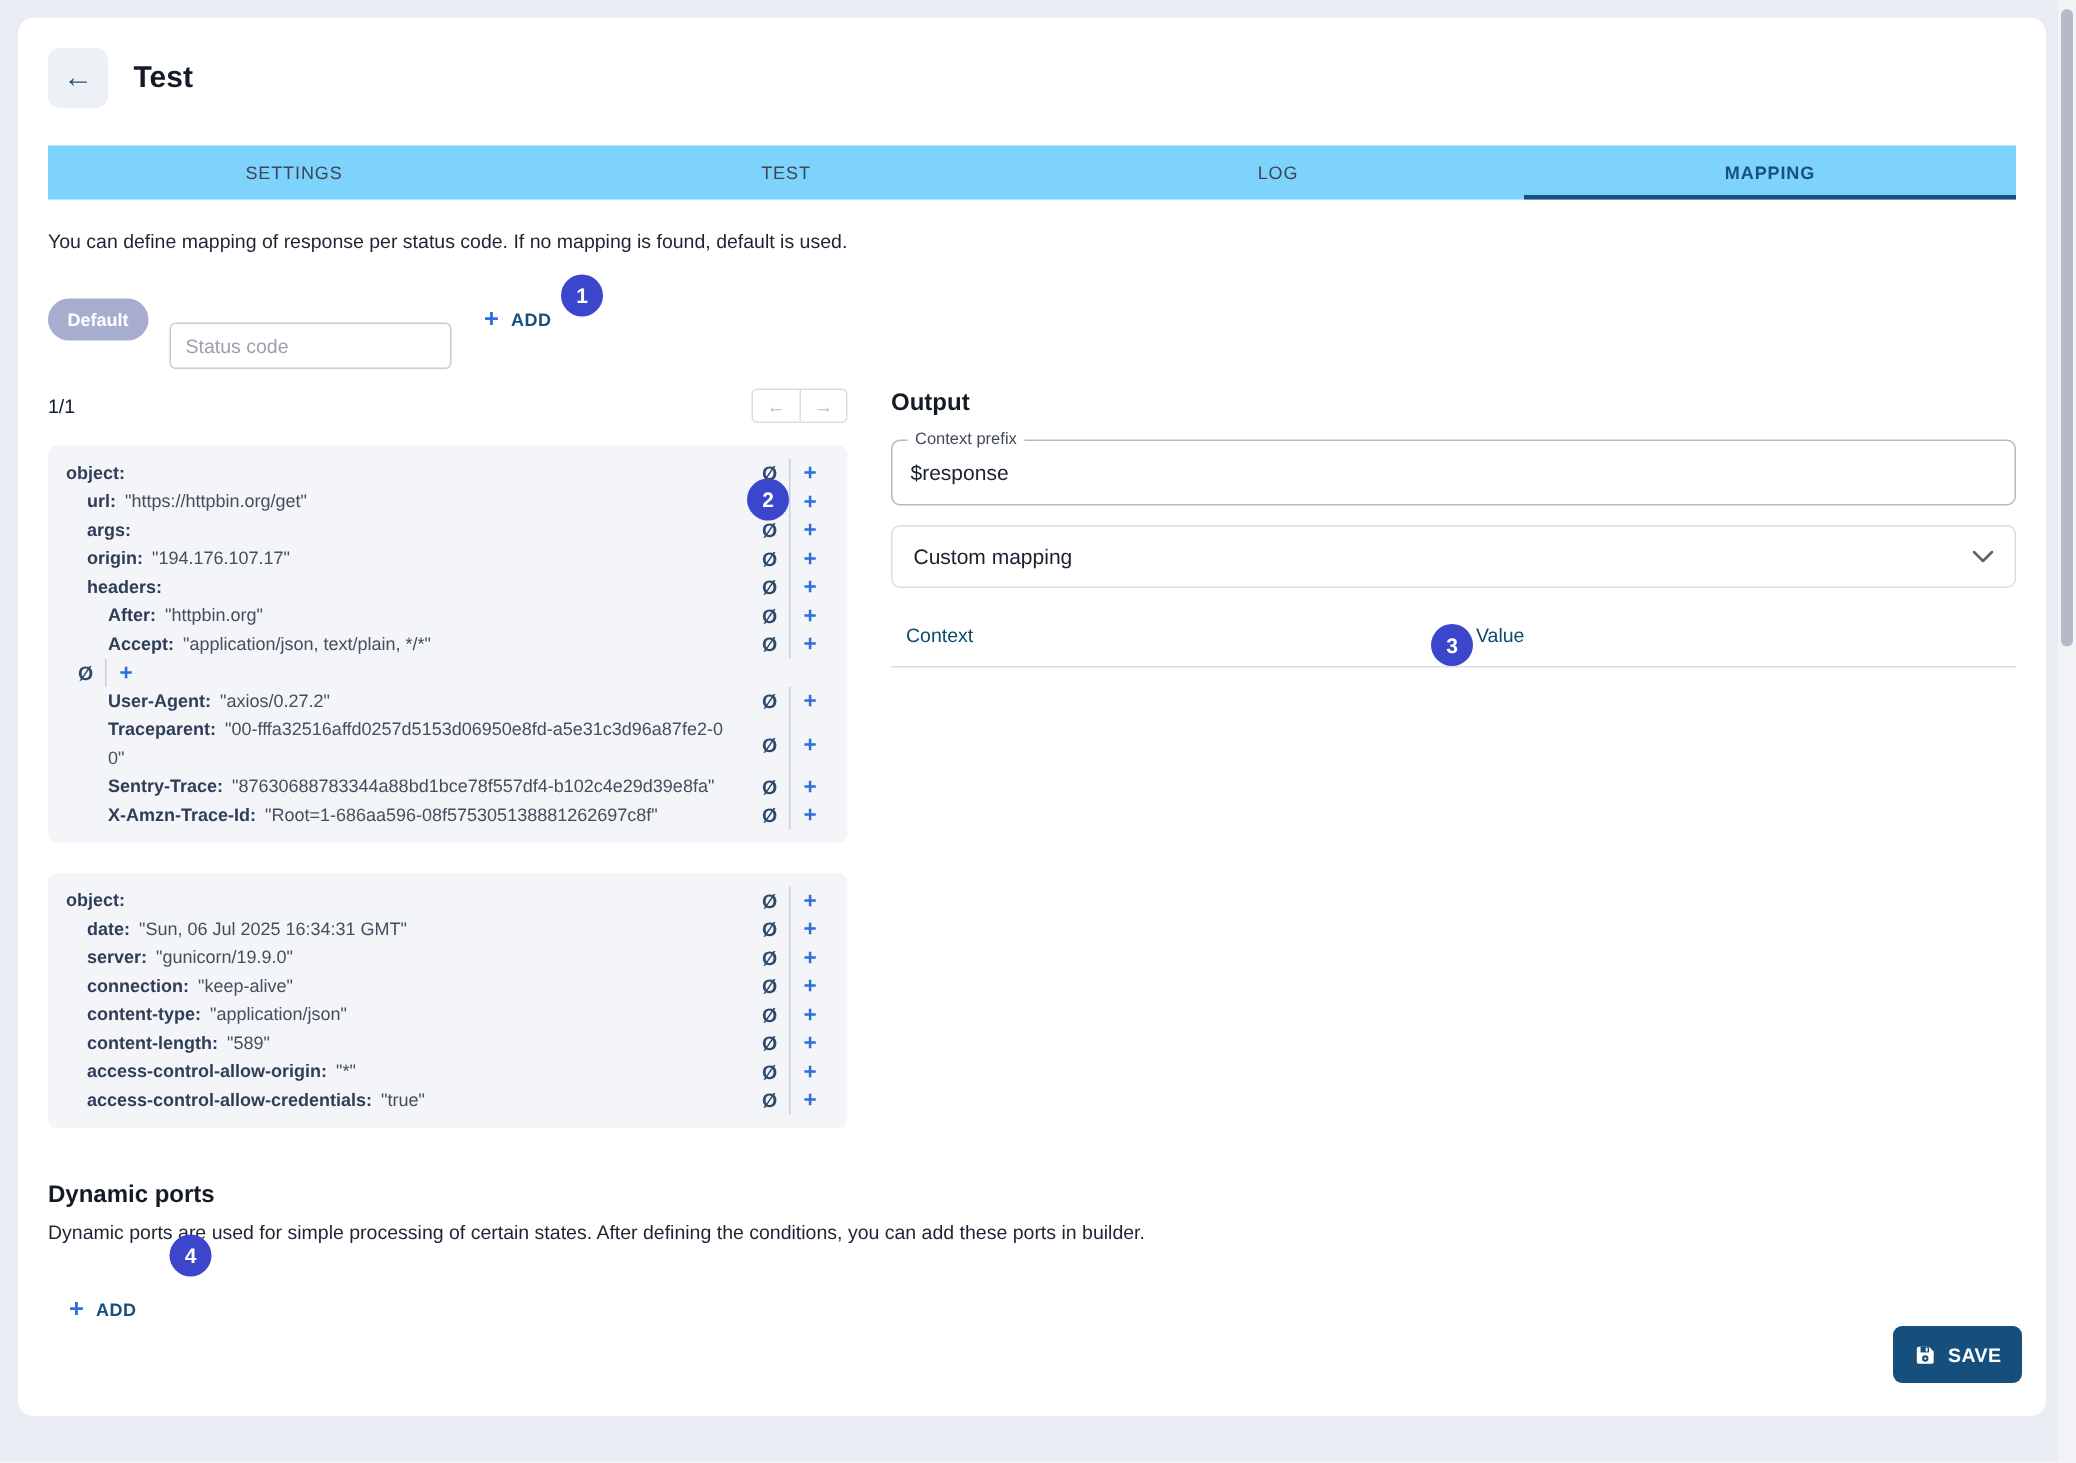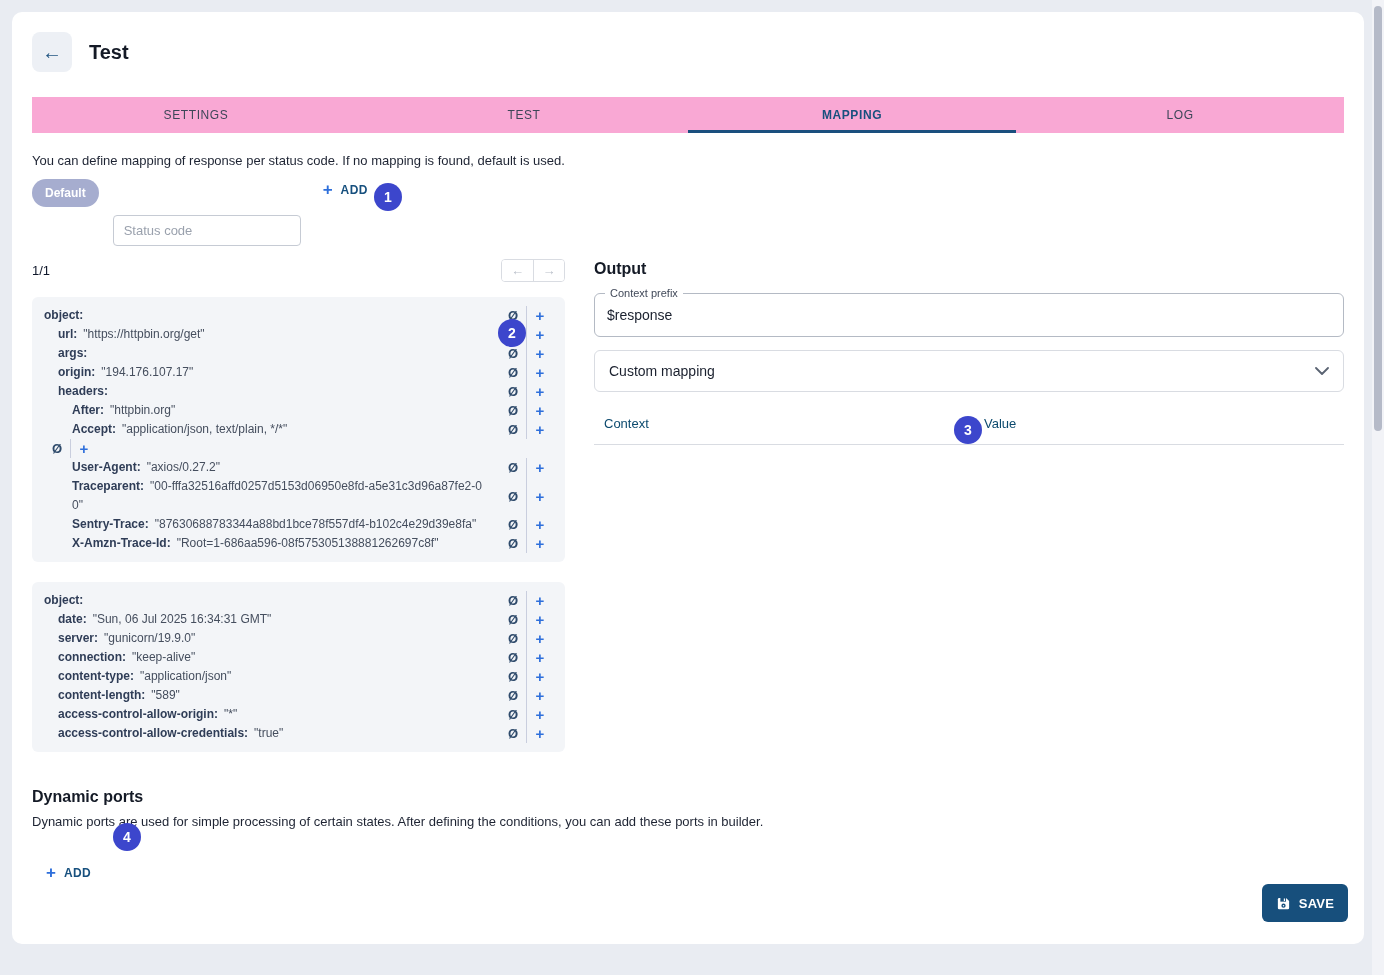--- a/index.html
+++ b/index.html
@@ -21,32 +21,32 @@
   .header { display:flex; align-items:center; gap:17px; }
   .back-btn {
     width:40px; height:40px; border:none; cursor:pointer;
     background:#edf0f5; border-radius:8px;
     color:#1f5380; font-size:20px; font-weight:700;
     display:flex; align-items:center; justify-content:center;
     font-family:"Liberation Sans", sans-serif;
   }
   .page-title { font-size:20px; font-weight:700; margin:0; color:#141a26; }
   
-  .tabbar { margin-top:25px; height:36px; background:#f9a8d4; display:flex; }
+  .tabbar { margin-top:25px; height:36px; background:#7dd3fc; display:flex; }
   .tab {
     flex:1; position:relative; cursor:pointer;
     display:flex; align-items:center; justify-content:center;
     font-size:12px; letter-spacing:.6px; color:#3d4658;
   }
   .tab.active { color:#17507e; font-weight:700; }
   .tab-underline { position:absolute; left:0; right:0; bottom:0; height:3px; background:#1a4f7e; }
   
   .intro { margin:20px 0 0; font-size:13px; color:#1e2433; }
   
-  .status-row { margin-top:11px; display:flex; align-items:flex-start; }
+  .status-row { margin-top:11px; display:flex; align-items:center; }
   .chip {
     background:#a6adcf; color:#fff; font-size:12px; font-weight:700;
     padding:7px 13px; border-radius:16px; cursor:pointer;
   }
   .status-input {
     margin-left:14px; width:188px; height:31px;
     border:1px solid #c6cbd4; border-radius:4px;
     font-size:13px; padding:0 10px; color:#1e2433;
     font-family:"Liberation Sans", sans-serif;
     margin-top:36px;
@@ -147,26 +147,26 @@
     <h1 class="page-title">Test</h1>
   </div>
 
   <div class="tabbar">
     <div class="tab">
       <span>SETTINGS</span>
     </div>
     <div class="tab">
       <span>TEST</span>
     </div>
+    <div class="tab">
+      <span>LOG</span>
+    </div>
     <div class="tab active">
       <span>MAPPING</span>
       <div class="tab-underline"></div>
-    </div>
-    <div class="tab">
-      <span>LOG</span>
     </div>
   </div>
 
   <p class="intro">You can define mapping of response per status code. If no mapping is found, default is used.</p>
 
   <div class="status-row">
     <span class="chip">Default</span>
     <input class="status-input" type="text" placeholder="Status code" style="">
     <button class="add-btn">
       <span class="add-plus">+</span>

